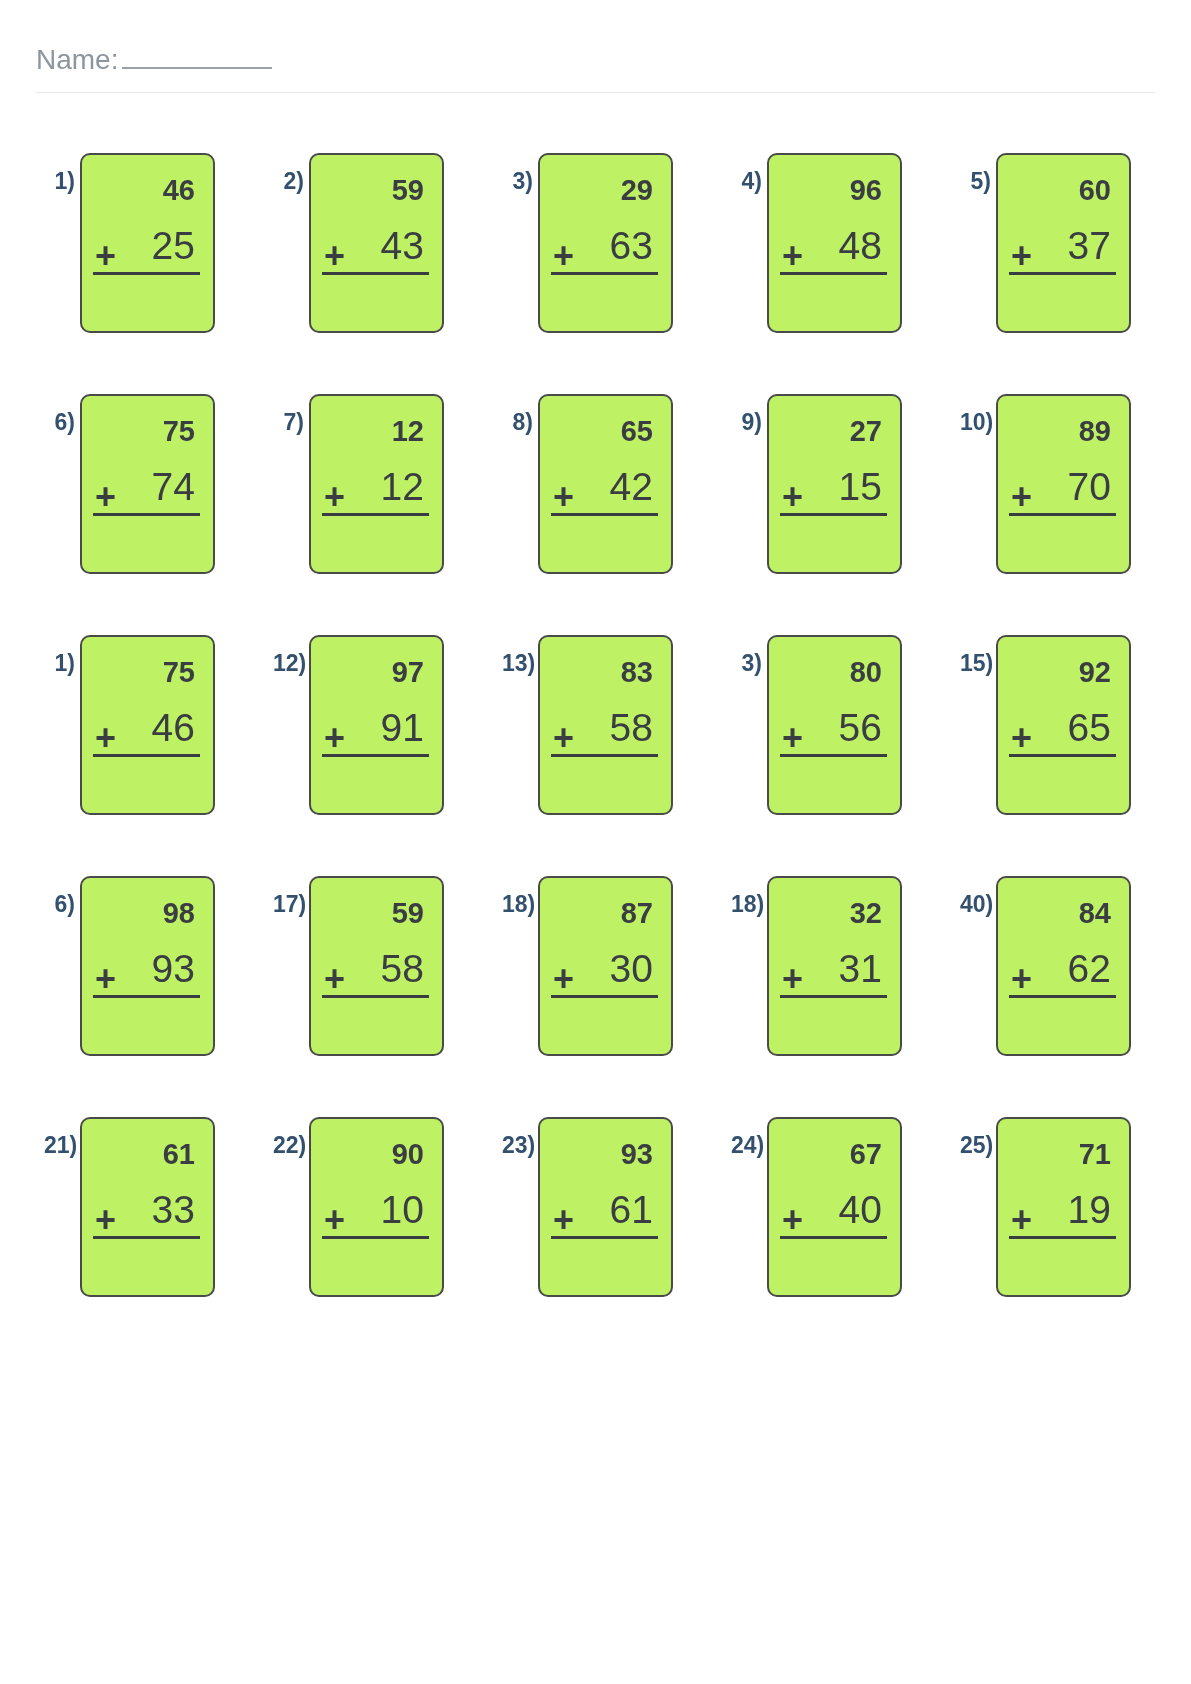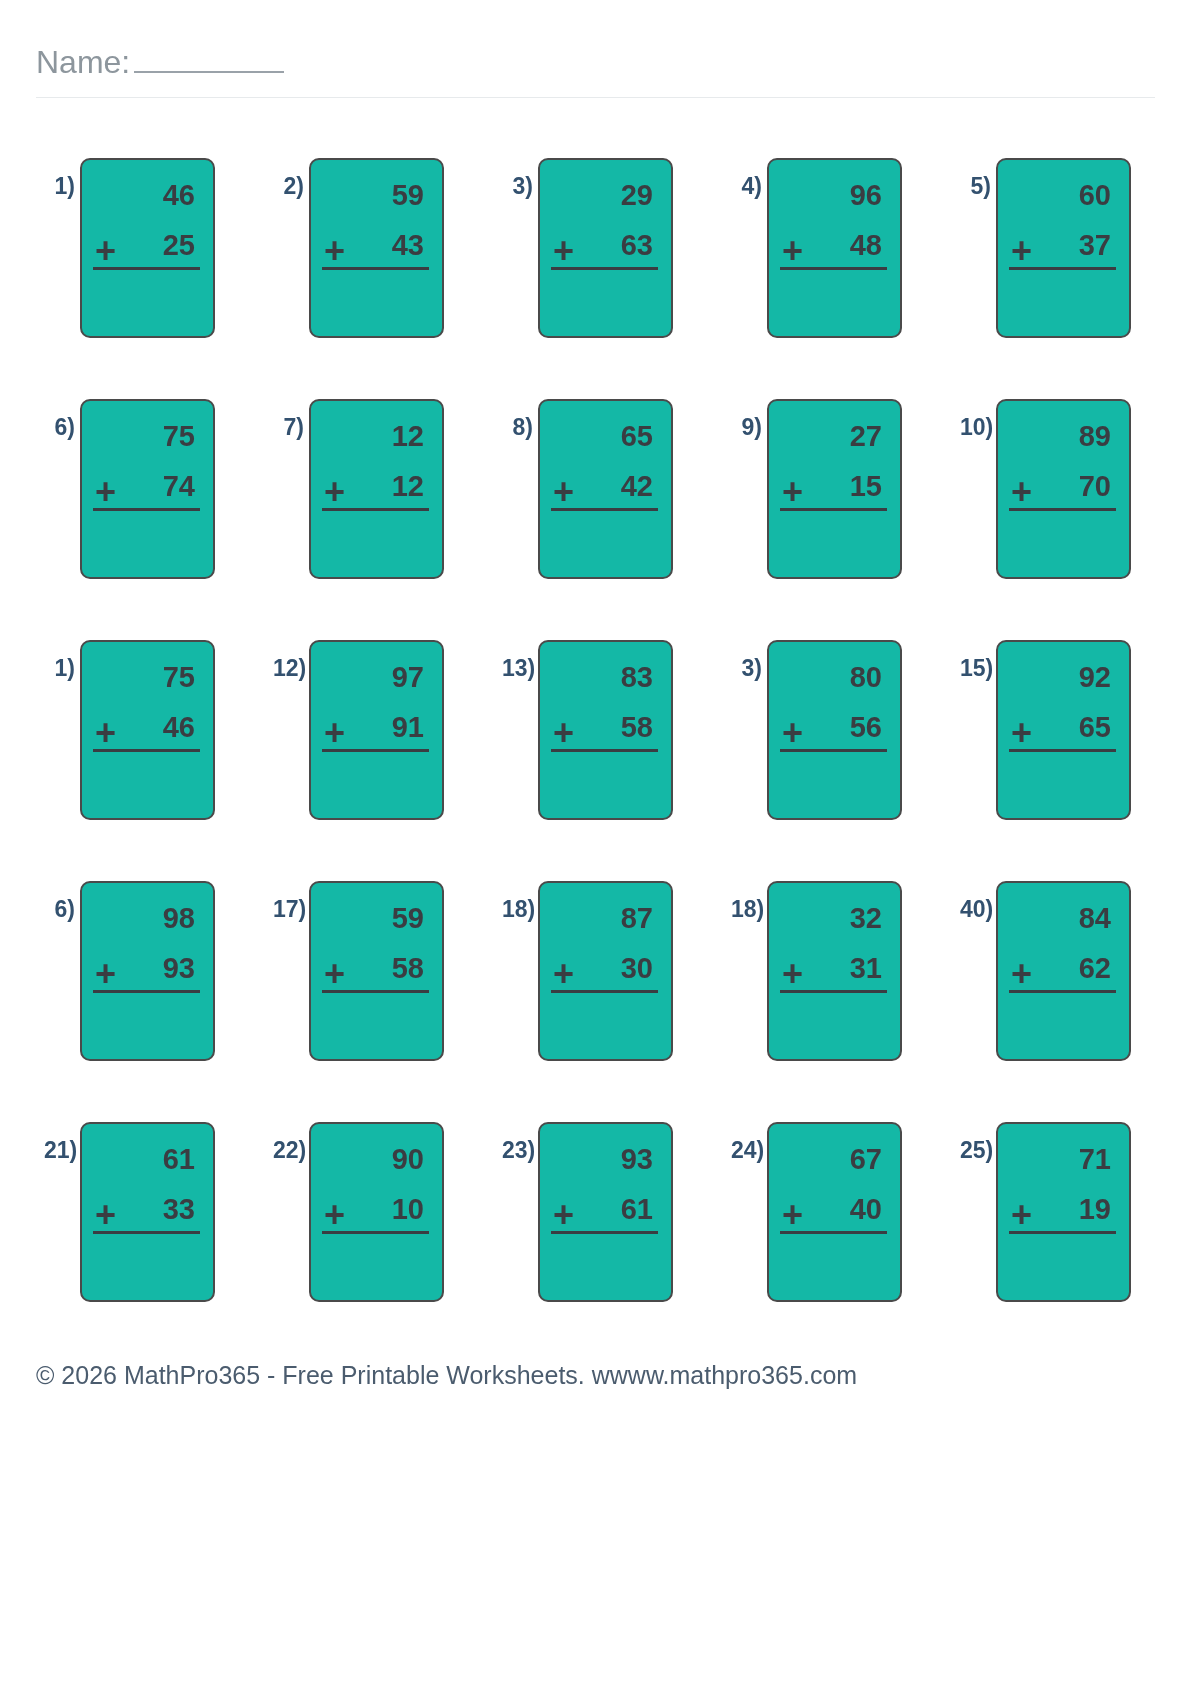--- a/index.html
+++ b/index.html
@@ -16,21 +16,21 @@
     height: 100%;
     padding: 44px 36px 0 36px;
   }
 
   
   .header {
     padding-bottom: 16px;
     border-bottom: 1px solid #e7eaec;
   }
   .name-label {
-    font-size: 32px;
+    font-size: 28px;
     color: #8d969d;
     display: inline-block;
   }
   .name-line {
     display: inline-block;
     width: 150px;
     border-bottom: 2px solid #9aa2a9;
     height: 20px;
     margin-left: 4px;
   }
@@ -58,21 +58,21 @@
     font-size: 23px;
     font-weight: 700;
     color: #33516f;
     line-height: 1;
   }
   .pbox {
     width: 135px;
     height: 180px;
     border: 2px solid #4a4a4a;
     border-radius: 10px;
-    background: #14b8a6;
+    background: #bef264;
     display: flex;
     flex-direction: column;
     justify-content: space-between;
   }
   .top-num {
     text-align: right;
     padding: 21px 18px 0 0;
     font-size: 29px;
     font-weight: 700;
     color: #3a3d42;
@@ -86,22 +86,22 @@
     margin-top: 21px;
   }
   .plus {
     font-size: 36px;
     font-weight: 700;
     color: #3a3d42;
     line-height: 0.78;
     transform: translateY(5px);
   }
   .bottom-num {
-    font-size: 29px;
-    font-weight: 700;
+    font-size: 39px;
+    font-weight: 400;
     color: #3a3d42;
     line-height: 1;
   }
   .ans-line {
     border-top: 3px solid #3a3d42;
     margin: 7px 13px 0 11px;
   }
   .ans-space { flex: 1; }
 
   
@@ -443,17 +443,14 @@
         <div class="op-row">
           <span class="plus">+</span>
           <span class="bottom-num">19</span>
         </div>
         <div class="ans-line"></div>
         <div class="ans-space"></div>
       </div>
     </div>
   </div>
 
-  <div class="footer">
-    <span class="footer-text">© 2026 MathPro365 - Free Printable Worksheets. wwww.mathpro365.com</span>
-  </div>
 
 </div>
 
 </body></html>

